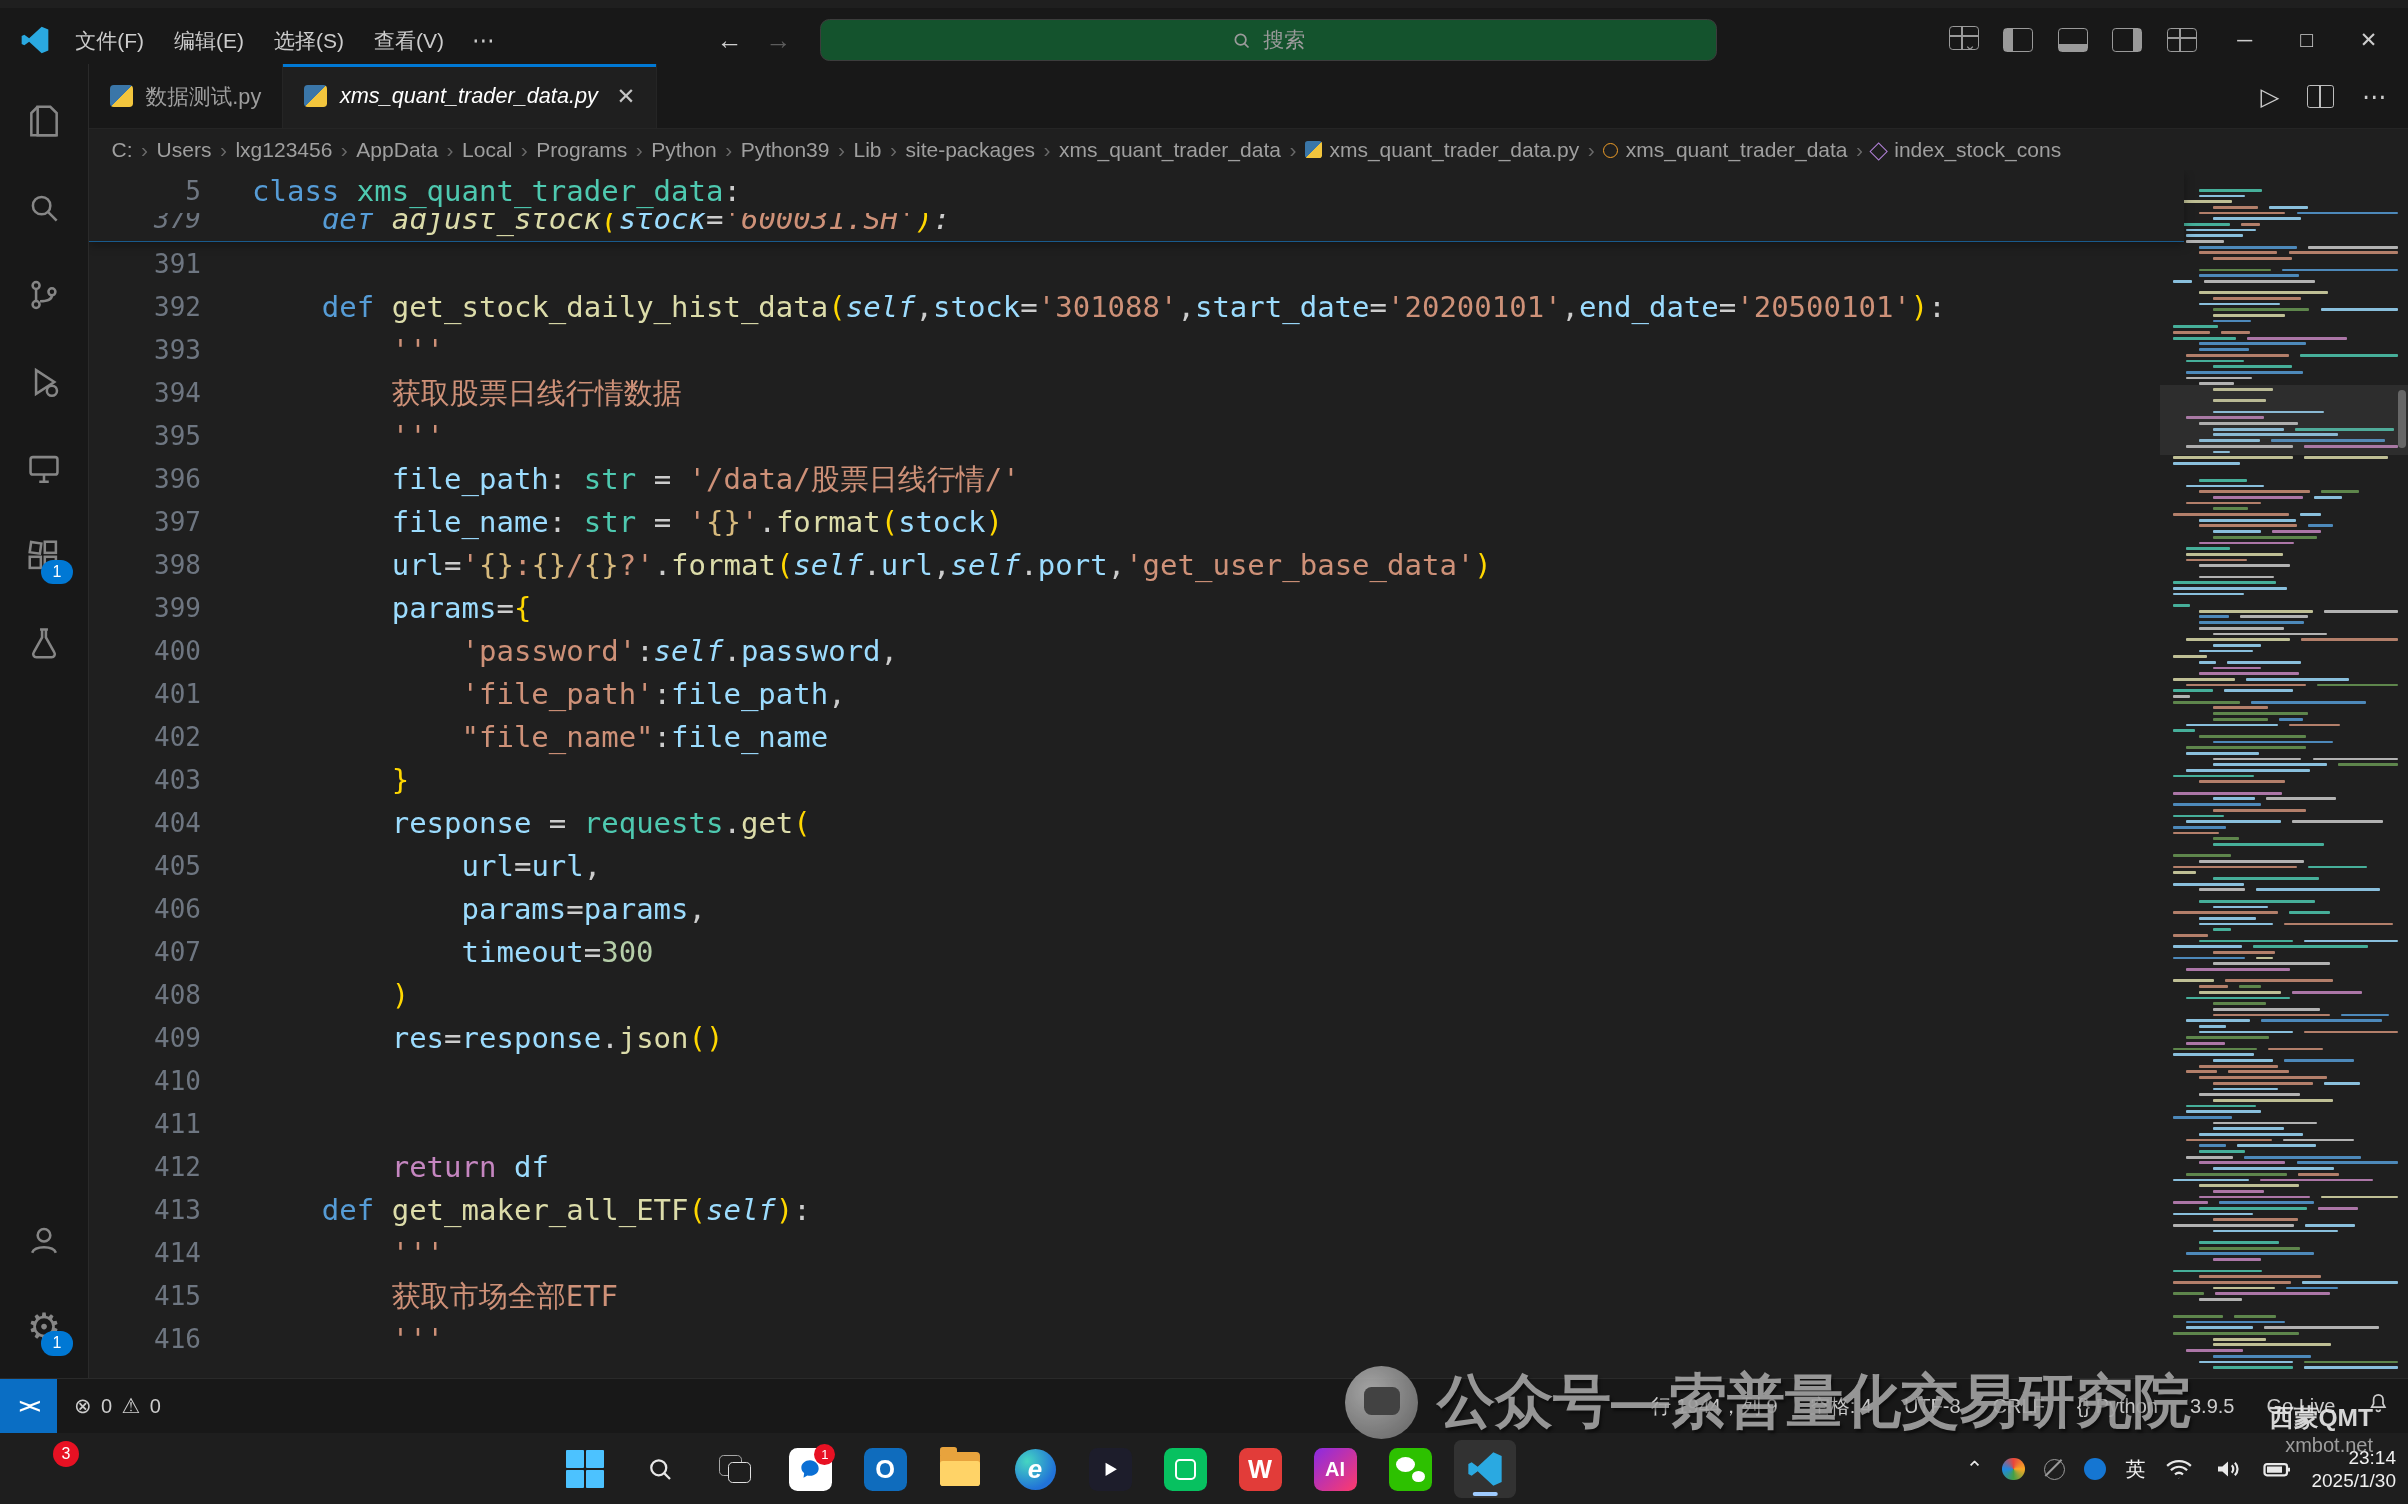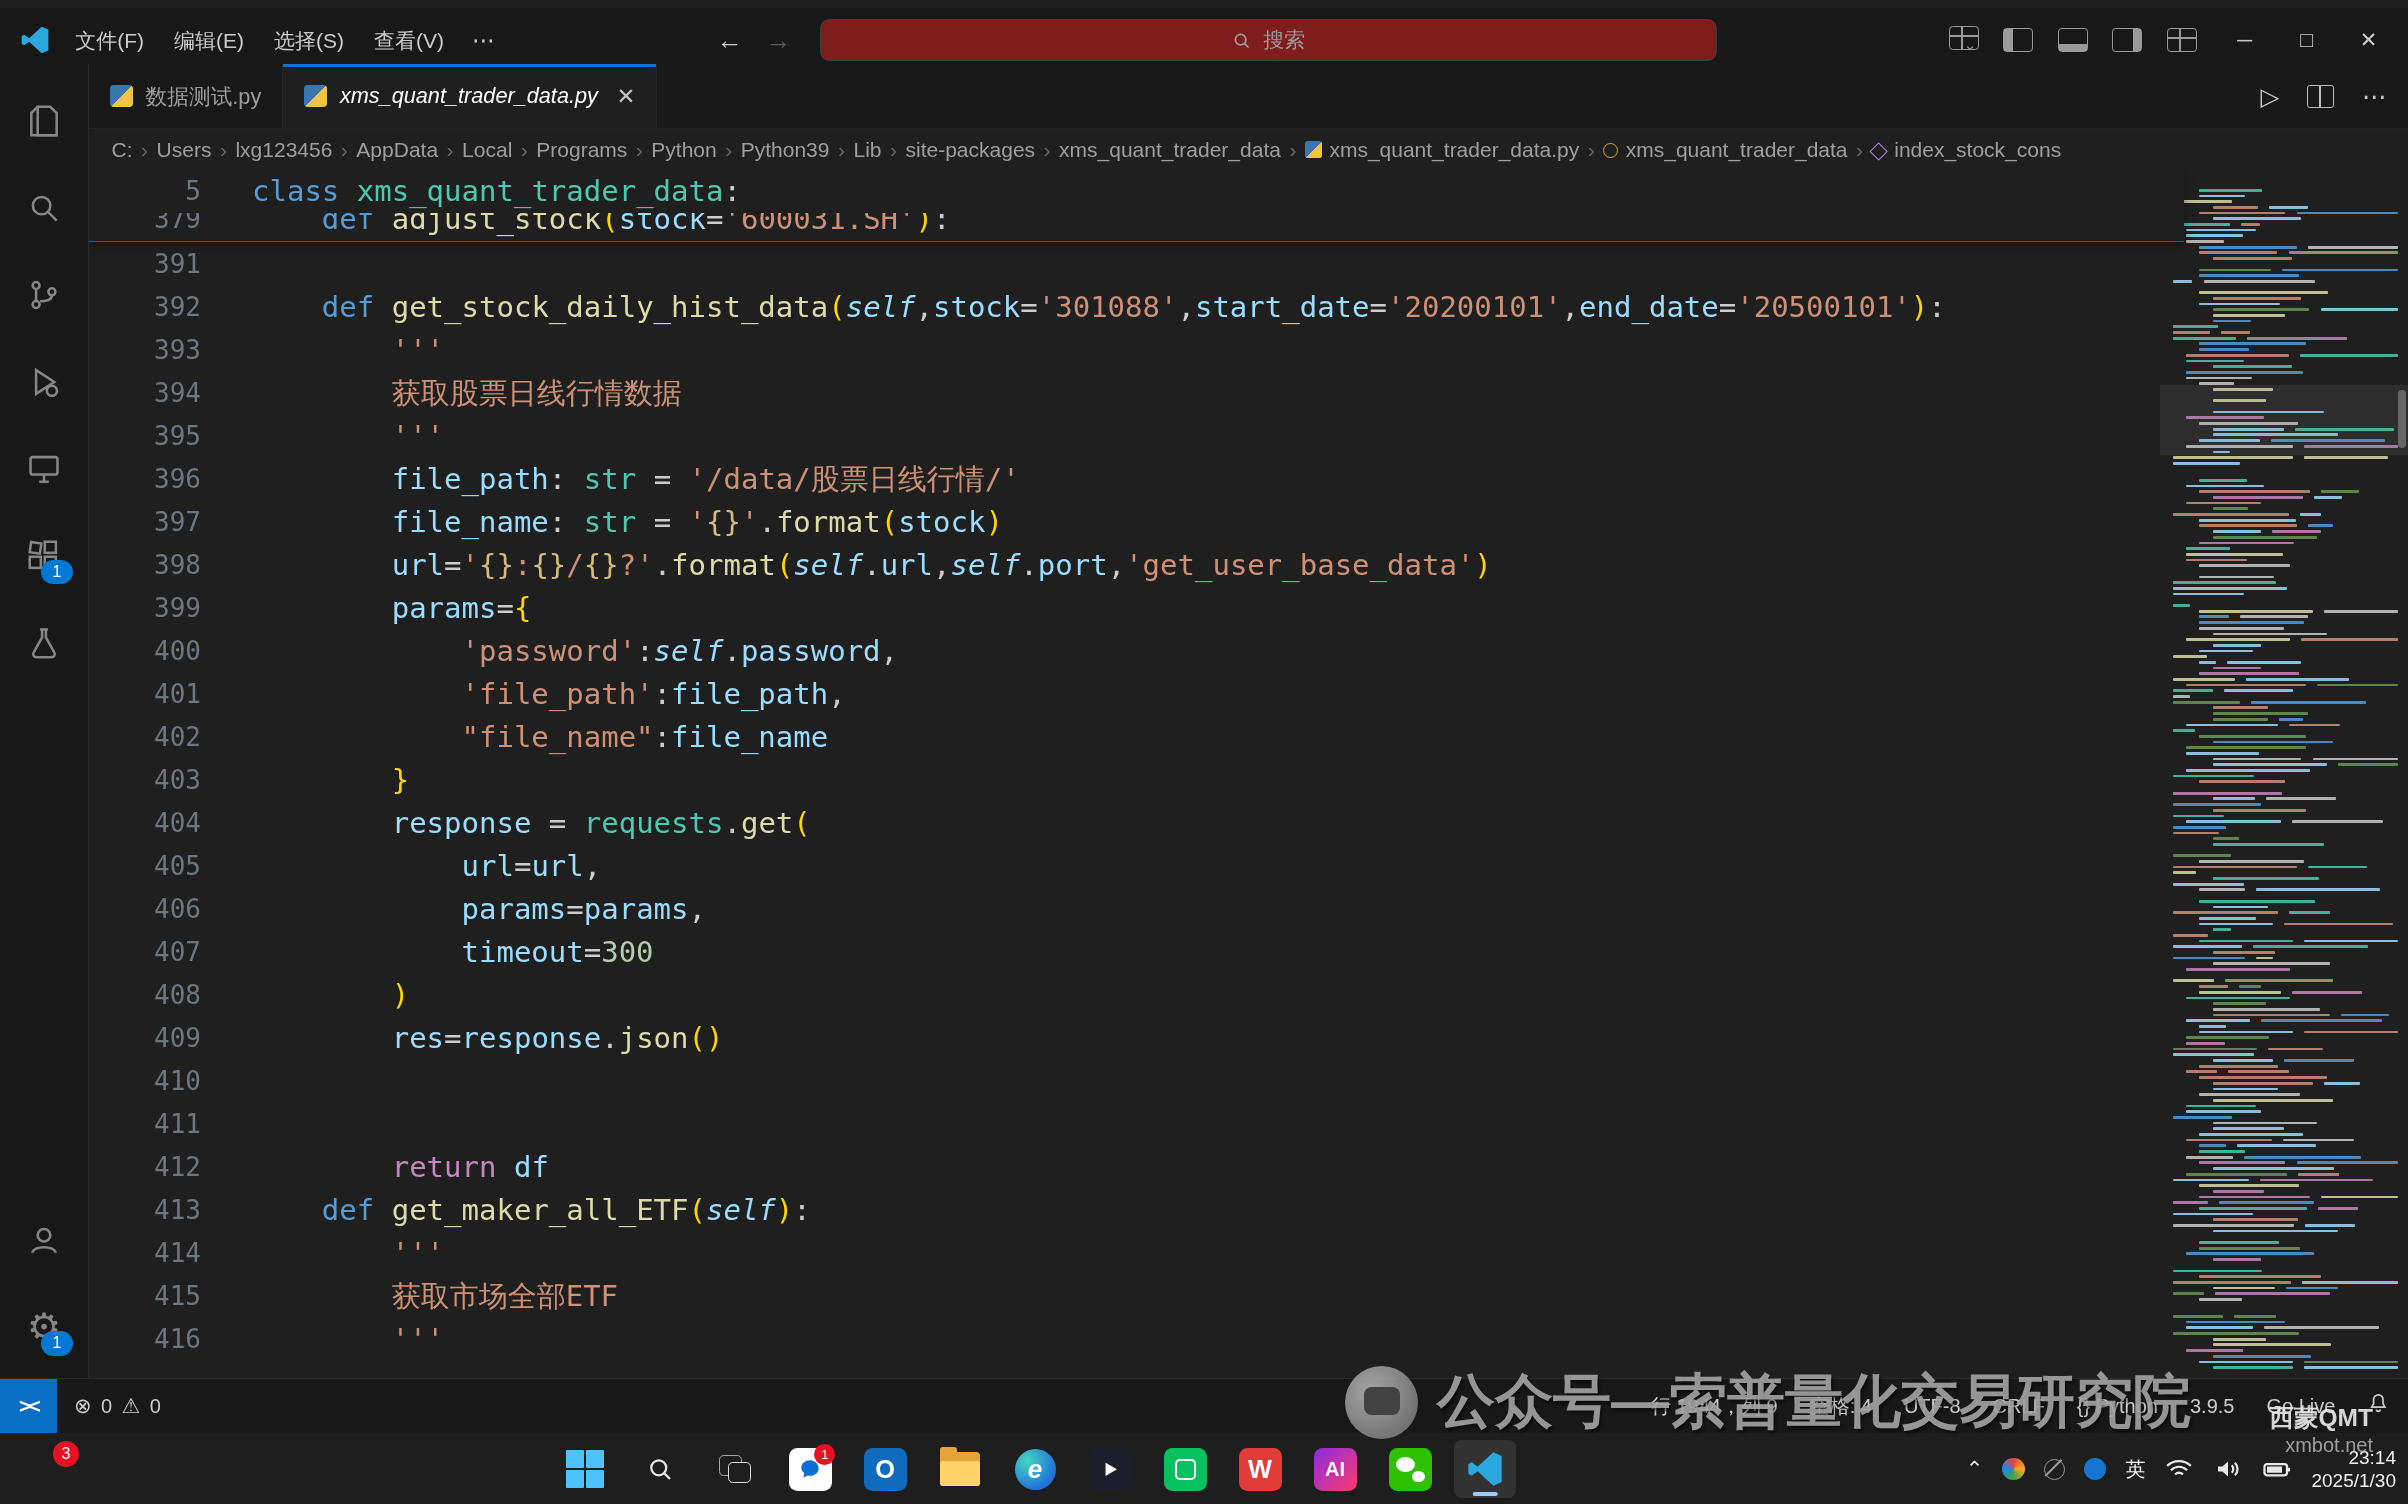--- a/index.html
+++ b/index.html
@@ -8,21 +8,21 @@
 
   
   #titlebar{position:absolute;top:8px;left:0;right:0;height:64px;background:#181818;border-bottom:0.9px solid #2a2a2a;display:flex;align-items:center;padding:0 9.4px;color:#cccccc;}
   .vscode-logo{width:32px;height:32px;margin:0 9.4px;flex:none;}
   #menus{display:flex;align-items:center;height:100%;}
   .menu-item{padding:0 15px;font-size:21px;height:41px;line-height:41px;border-radius:7.5px;cursor:default;}
   .menu-more{padding:0 13px;font-size:22.6px;}
   .tb-spacer{flex:1;}
   .nav-arrow{font-size:26px;margin:0 11.3px;}
   .nav-arrow.fwd{color:#5c5c5c;}
-  .searchbox{width:895px;height:40px;background:#7f1d1d;border:0.9px solid #3c3c3c;border-radius:9.4px;display:flex;align-items:center;justify-content:center;gap:11.3px;color:#9a9a9a;font-size:21px;margin:0 17px;}
+  .searchbox{width:895px;height:40px;background:#14532d;border:0.9px solid #3c3c3c;border-radius:9.4px;display:flex;align-items:center;justify-content:center;gap:11.3px;color:#9a9a9a;font-size:21px;margin:0 17px;}
   .searchbox svg{width:21px;height:21px;stroke:#9a9a9a;fill:none;stroke-width:2;}
   .tb-icons{display:flex;align-items:center;gap:24.5px;margin:0 17px;}
   .lay-ico{width:28px;height:22.6px;border:1.9px solid #9a9a9a;border-radius:3.8px;position:relative;display:inline-block;}
   .lay-ico.left::before{content:'';position:absolute;left:0;top:0;bottom:0;width:8.5px;background:#9a9a9a;}
   .lay-ico.bottom::before{content:'';position:absolute;left:0;right:0;bottom:0;height:7.5px;background:#9a9a9a;}
   .lay-ico.right::before{content:'';position:absolute;right:0;top:0;bottom:0;width:8.5px;background:#9a9a9a;}
   .lay-ico.grid::before{content:'';position:absolute;left:11.3px;top:0;bottom:0;width:1.9px;background:#9a9a9a;}
   .lay-ico.grid::after{content:'';position:absolute;left:0;right:0;top:8.5px;height:1.9px;background:#9a9a9a;}
   .chev-s{font-size:15px;color:#9a9a9a;margin-left:-15px;}
   .win-ctl{display:flex;align-items:stretch;height:64px;}
@@ -61,21 +61,21 @@
 
   
   #editor{flex:1;position:relative;background:#1f1f1f;overflow:hidden;font-family:"DejaVu Sans Mono",monospace;font-size:29px;}
   .code-line{display:flex;height:43px;line-height:43px;white-space:pre;}
   .code-line .num{width:112px;text-align:right;color:#6e7681;font-size:26px;flex:none;}
   .code-line .txt{margin-left:51px;}
   .tk-p{color:#cccccc}.tk-kw{color:#569cd6}.tk-ctrl{color:#c586c0}.tk-fn{color:#dcdcaa}
   .tk-cls{color:#4ec9b0}.tk-str{color:#ce9178}.tk-var{color:#9cdcfe}.tk-num{color:#b5cea8}
   .tk-br{color:#ffd700}.tk-fmt{color:#d7ba7d}.tk-slf{color:#9cdcfe;font-style:italic}
   #sticky{position:absolute;top:0;left:0;right:225px;background:#1f1f1f;z-index:5;border-bottom:1.9px solid #195a8c;box-shadow:0 3.8px 9.4px rgba(0,0,0,.35);}
-  .sticky-clip{height:28px;overflow:hidden;}
+  .sticky-clip{height:28px;overflow:hidden;font-style:italic;}
   .sticky-clip .code-line{margin-top:-15px;}
   #lines{position:absolute;top:73px;left:0;right:210px;}
 
   
   #minimap{position:absolute;top:0;right:0;bottom:0;width:225px;background:#1f1f1f;padding:7.5px 11.3px 0 13px;z-index:4;}
   .mm-row{height:3.8px;margin-bottom:1.9px;display:flex;gap:5.6px;}
   .mm-seg{height:2.8px;border-radius:0.9px;opacity:.85;}
   .mm-viewport{position:absolute;left:0;right:0;top:215px;height:70px;background:rgba(150,150,150,.12);}
   #scroll-thumb{position:absolute;right:2.8px;top:220px;width:8.5px;height:58px;background:rgba(210,210,210,.35);border-radius:3.8px;z-index:6;}
 

